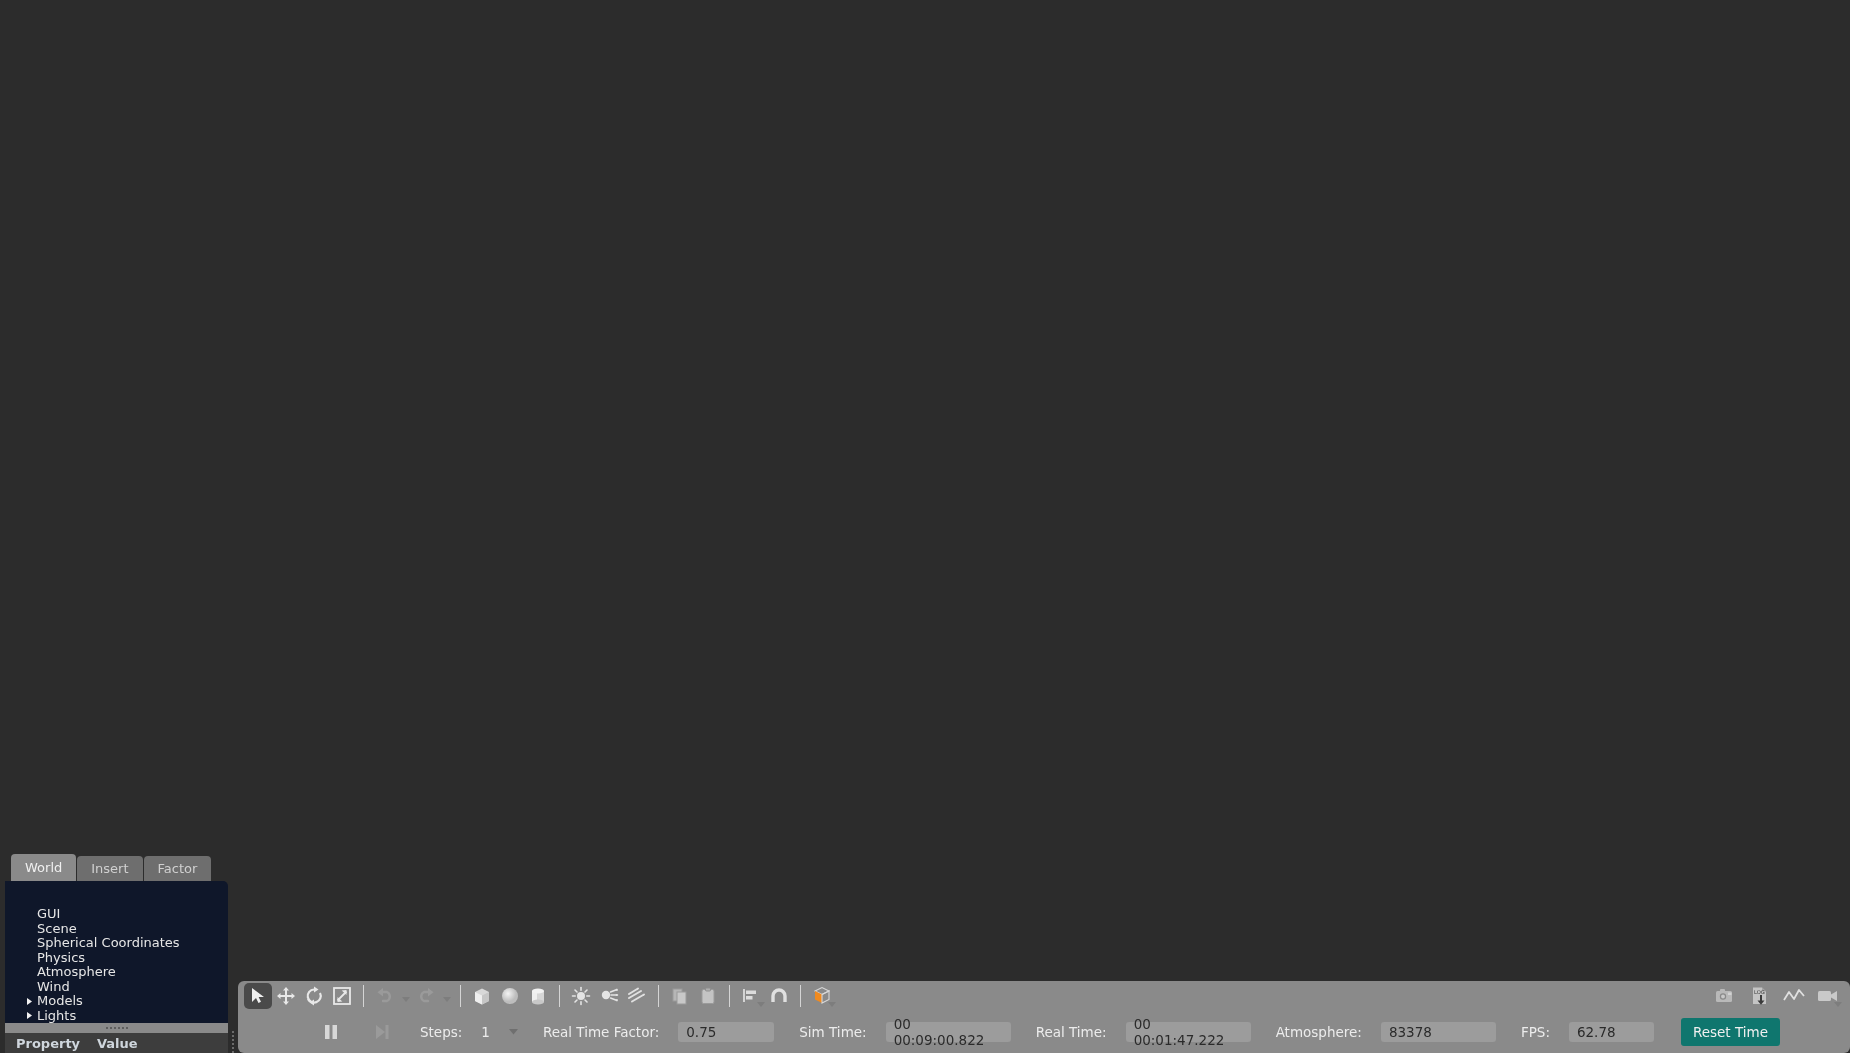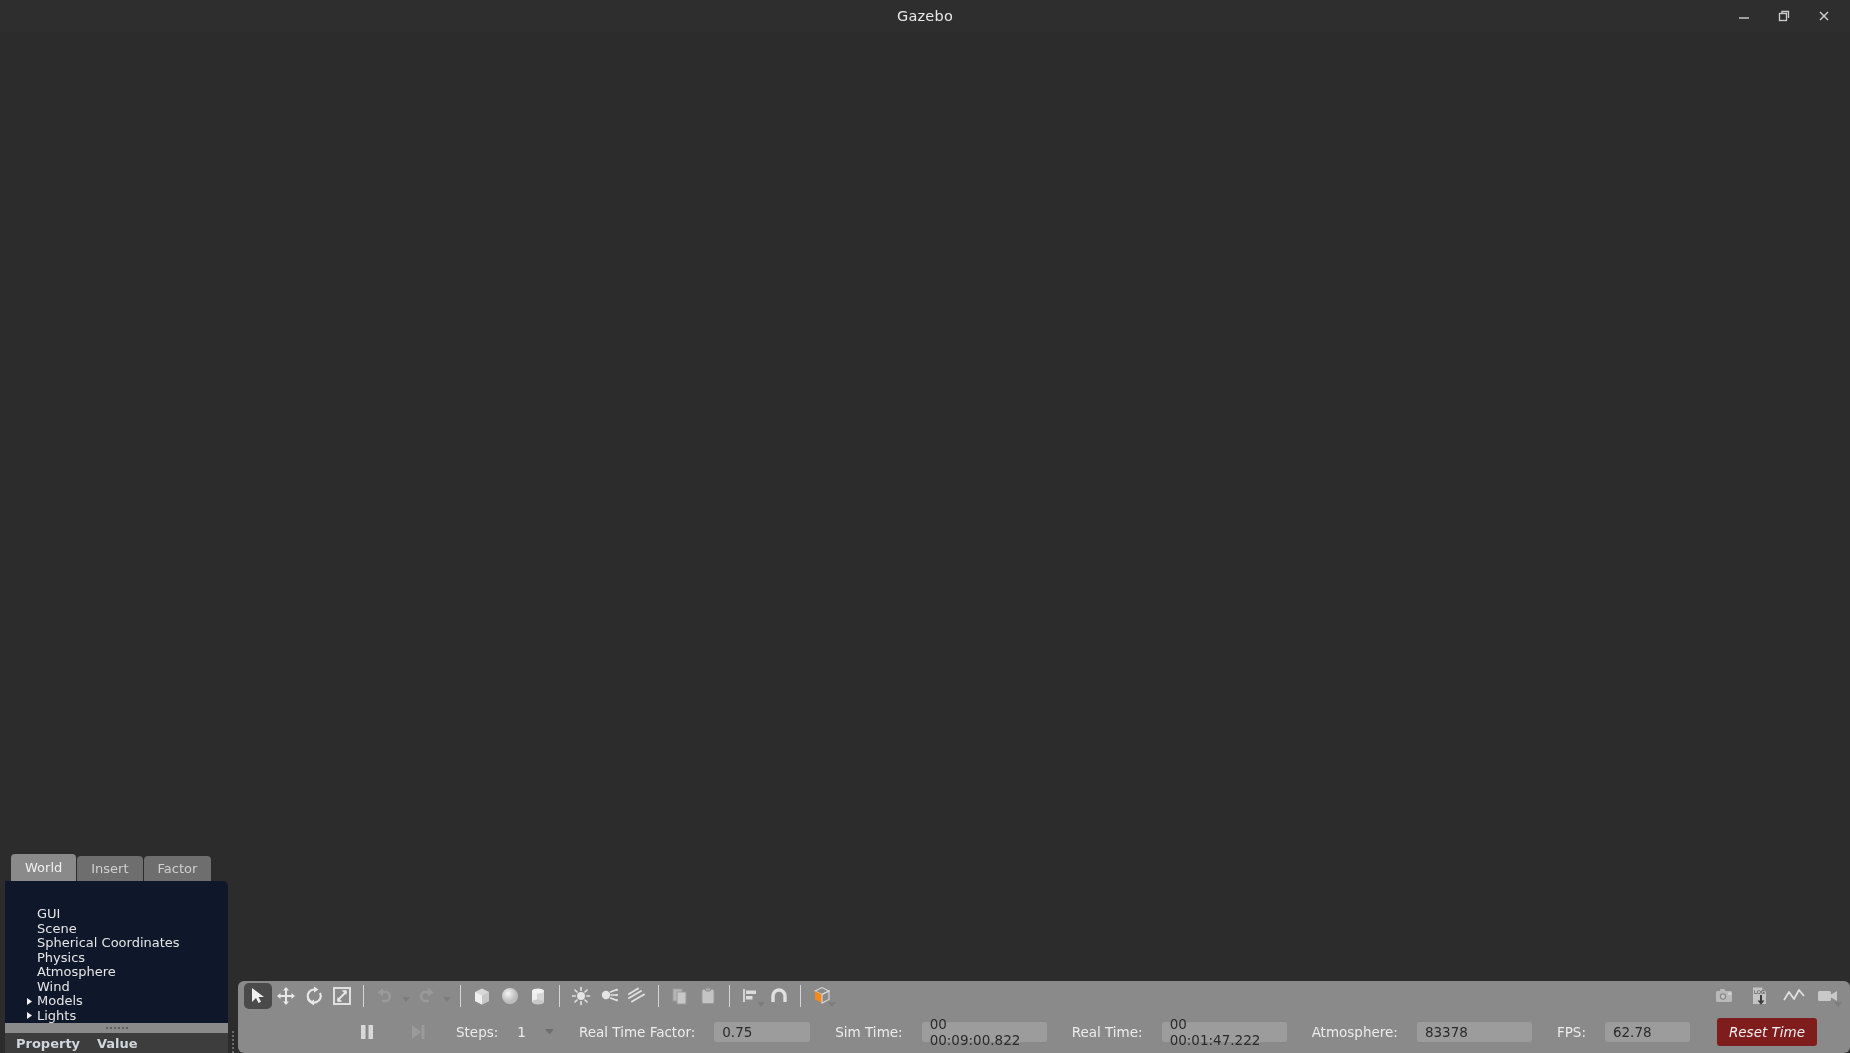--- a/index.html
+++ b/index.html
@@ -71,66 +71,44 @@
   .tsep { width: 1px; height: 22px; background: #e2e2e2; margin: 0 7px; opacity: .85; }
   .caret { width: 13px; height: 26px; display: flex; align-items: flex-end; justify-content: center;
            padding-bottom: 6px; }
   .caret.inline { position: absolute; right: -2px; bottom: 1px; height: auto; padding: 0; }
   .toolbar-right { position: absolute; right: 8px; top: 0; height: 30px; display: flex; align-items: center; gap: 6px; }
 
   .viewport { flex: 1 1 auto; position: relative; overflow: hidden; background: #c3c3c3; }
 
   
   .statusbar { height: 42px; flex: 0 0 42px; background: #8a8a8a; display: flex; align-items: center;
-               border-radius: 0 0 6px 6px; padding-left: 116px; gap: 13px; position: relative; }
+               border-radius: 0 0 6px 6px; padding-left: 80px; gap: 13px; position: relative; }
   .sb-icon { width: 26px; height: 26px; display: flex; align-items: center; justify-content: center; }
   .sb-label { color: #ececec; font-size: 13.5px; margin-left: 12px; margin-right: 6px; white-space: nowrap; }
   .sb-field { background: #9c9c9c; border-radius: 3px; color: #2a2a2a; font-size: 13.5px;
               height: 20px; display: flex; align-items: center; padding: 0 8px; }
   .sb-steps { color: #ececec; font-size: 13.5px; }
-  .resetbtn { background: #7f1d1d; color: #f0f0f0; font-size: 13.5px; border-radius: 3px;
-              padding: 6px 12px; margin-left: 14px; font-style: italic; }
+  .resetbtn { background: #0f766e; color: #f0f0f0; font-size: 13.5px; border-radius: 3px;
+              padding: 6px 12px; margin-left: 14px; }
 
   
   .sky { position: absolute; left: 0; top: 0; right: 0; height: 293px; background: #c3c3c3; }
   .ground { position: absolute; left: 0; top: 293px; right: 0; bottom: 0;
             background: #3a3a3a; overflow: hidden; }
   .gridsvg { position: absolute; left: 0; top: 0; width: 100%; height: 100%; }
   .scene-obj { position: absolute; }
   .shadow { border-radius: 50%; background: #0e0e0e; }
 
   .cone { position: absolute; }
 </style>
 </head>
 <body>
 
 <div class="app">
 
-  <div class="titlebar">
-    <div class="title">Gazebo</div>
-    <div class="wincontrols">
-      <div class="wbtn">
-        <svg width="14" height="14" viewBox="0 0 14 14">
-            <line x1="2" y1="9" x2="12" y2="9" stroke="#cfcfcf" stroke-width="1.4"></line>
-          </svg>
-      </div>
-      <div class="wbtn">
-        <svg width="14" height="14" viewBox="0 0 14 14">
-          <rect x="2.5" y="4.5" width="7" height="7" fill="none" stroke="#cfcfcf" stroke-width="1.3"></rect>
-          <path d="M5 4.5 V2.5 H11.5 V9" fill="none" stroke="#cfcfcf" stroke-width="1.3"></path>
-        </svg>
-      </div>
-      <div class="wbtn">
-        <svg width="14" height="14" viewBox="0 0 14 14">
-          <line x1="3" y1="3" x2="11" y2="11" stroke="#cfcfcf" stroke-width="1.5"></line>
-          <line x1="11" y1="3" x2="3" y2="11" stroke="#cfcfcf" stroke-width="1.5"></line>
-        </svg>
-      </div>
-    </div>
-  </div>
 
 
   <div class="body">
 
     <div class="leftpanel">
       <div class="tabs">
         <div class="tab active">World</div>
         <div class="tab">Insert</div>
         <div class="tab">Factor</div>
       </div>

